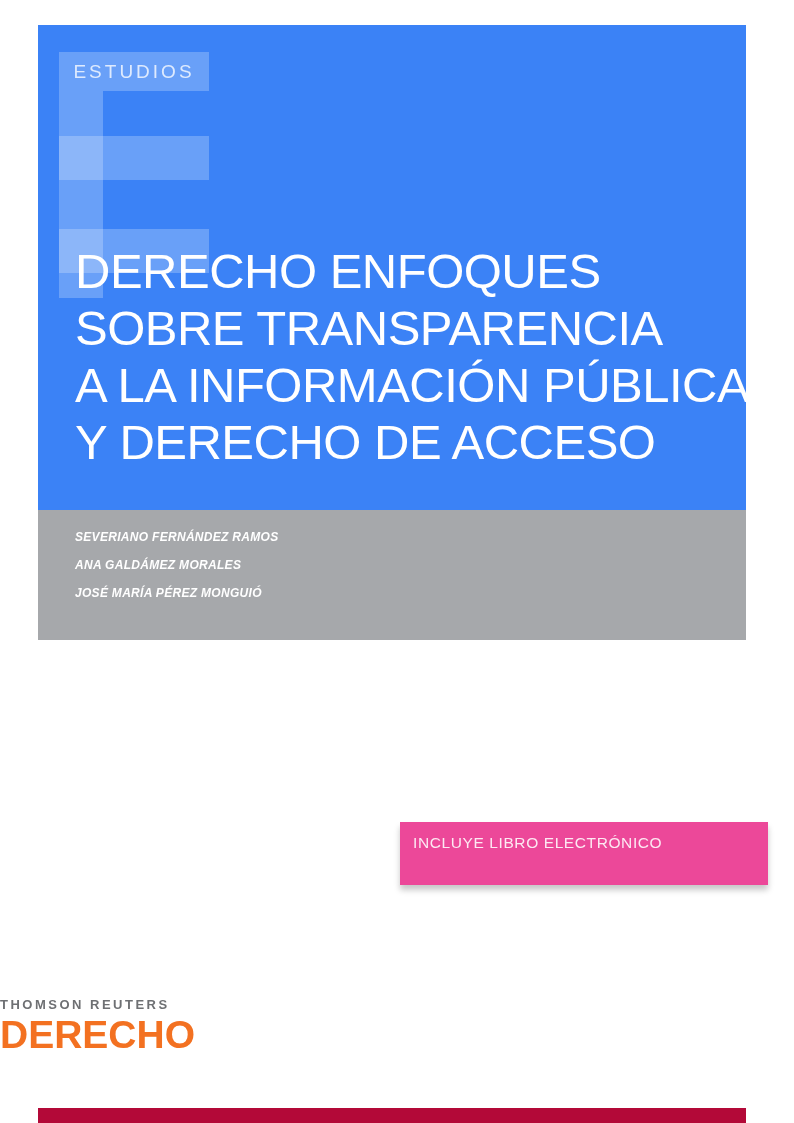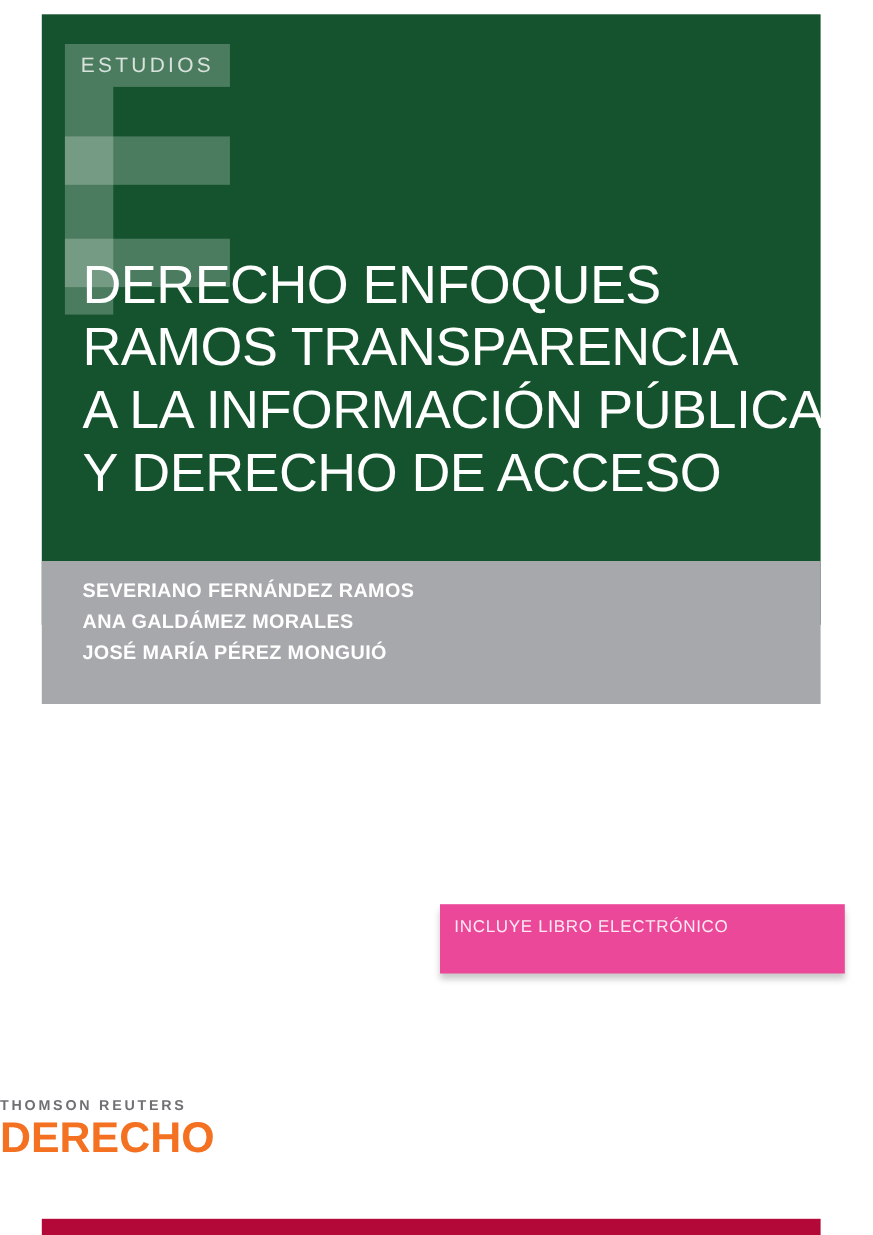--- a/index.html
+++ b/index.html
@@ -8,23 +8,23 @@
     width: 794px;
     height: 1123px;
     background: #ffffff;
     overflow: hidden;
     font-family: "Liberation Sans", "DejaVu Sans", sans-serif;
   }
 
   
   .crimson-block {
     position: absolute;
-    left: 38px; top: 13px;
+    left: 38px; top: 25px;
     width: 708px; height: 555px;
-    background: #14532d;
+    background: #3b82f6;
   }
   .e-part {
     position: absolute;
     background: rgba(255, 255, 255, 0.24);
   }
   .e-bar-top   { left: 21px; top: 27px;  width: 150px; height: 39px; }
   .e-stem      { left: 21px; top: 66px;  width: 44px;  height: 207px; }
   .e-arm-mid   { left: 21px; top: 111px; width: 150px; height: 44px; }
   .e-arm-bot   { left: 21px; top: 204px; width: 150px; height: 44px; }
 
@@ -55,24 +55,25 @@
   .authors-band {
     position: absolute;
     left: 38px; top: 510px;
     width: 708px; height: 130px;
     background: #a6a8ab;
     box-sizing: border-box;
     padding: 13px 0 0 37px;
   }
   .author-name {
     color: #ffffff;
-    font-size: 18px;
+    font-size: 12px;
     font-weight: 700;
     line-height: 28px;
     letter-spacing: 0.3px;
+    font-style: italic;
   }
   .author-role {
     color: rgba(255, 255, 255, 0.75);
     font-size: 17px;
     font-weight: 400;
     line-height: 28px;
     letter-spacing: 0.5px;
   }
 
   
@@ -137,21 +138,21 @@
   <div class="crimson-block">
     <div class="e-part e-bar-top"></div>
     <div class="e-part e-stem"></div>
     <div class="e-part e-arm-mid"></div>
     <div class="e-part e-arm-bot"></div>
 
     <div class="collection-label">ESTUDIOS</div>
 
     <div class="title">
       <div>DERECHO ENFOQUES</div>
-      <div>RAMOS TRANSPARENCIA</div>
+      <div>SOBRE TRANSPARENCIA</div>
       <div>A LA INFORMACIÓN PÚBLICA</div>
       <div>Y DERECHO DE ACCESO</div>
     </div>
   </div>
 
   <div class="authors-band">
     <div class="author-name">SEVERIANO FERNÁNDEZ RAMOS</div>
     <div class="author-name">ANA GALDÁMEZ MORALES</div>
     <div class="author-name">JOSÉ MARÍA PÉREZ MONGUIÓ</div>
   </div>

